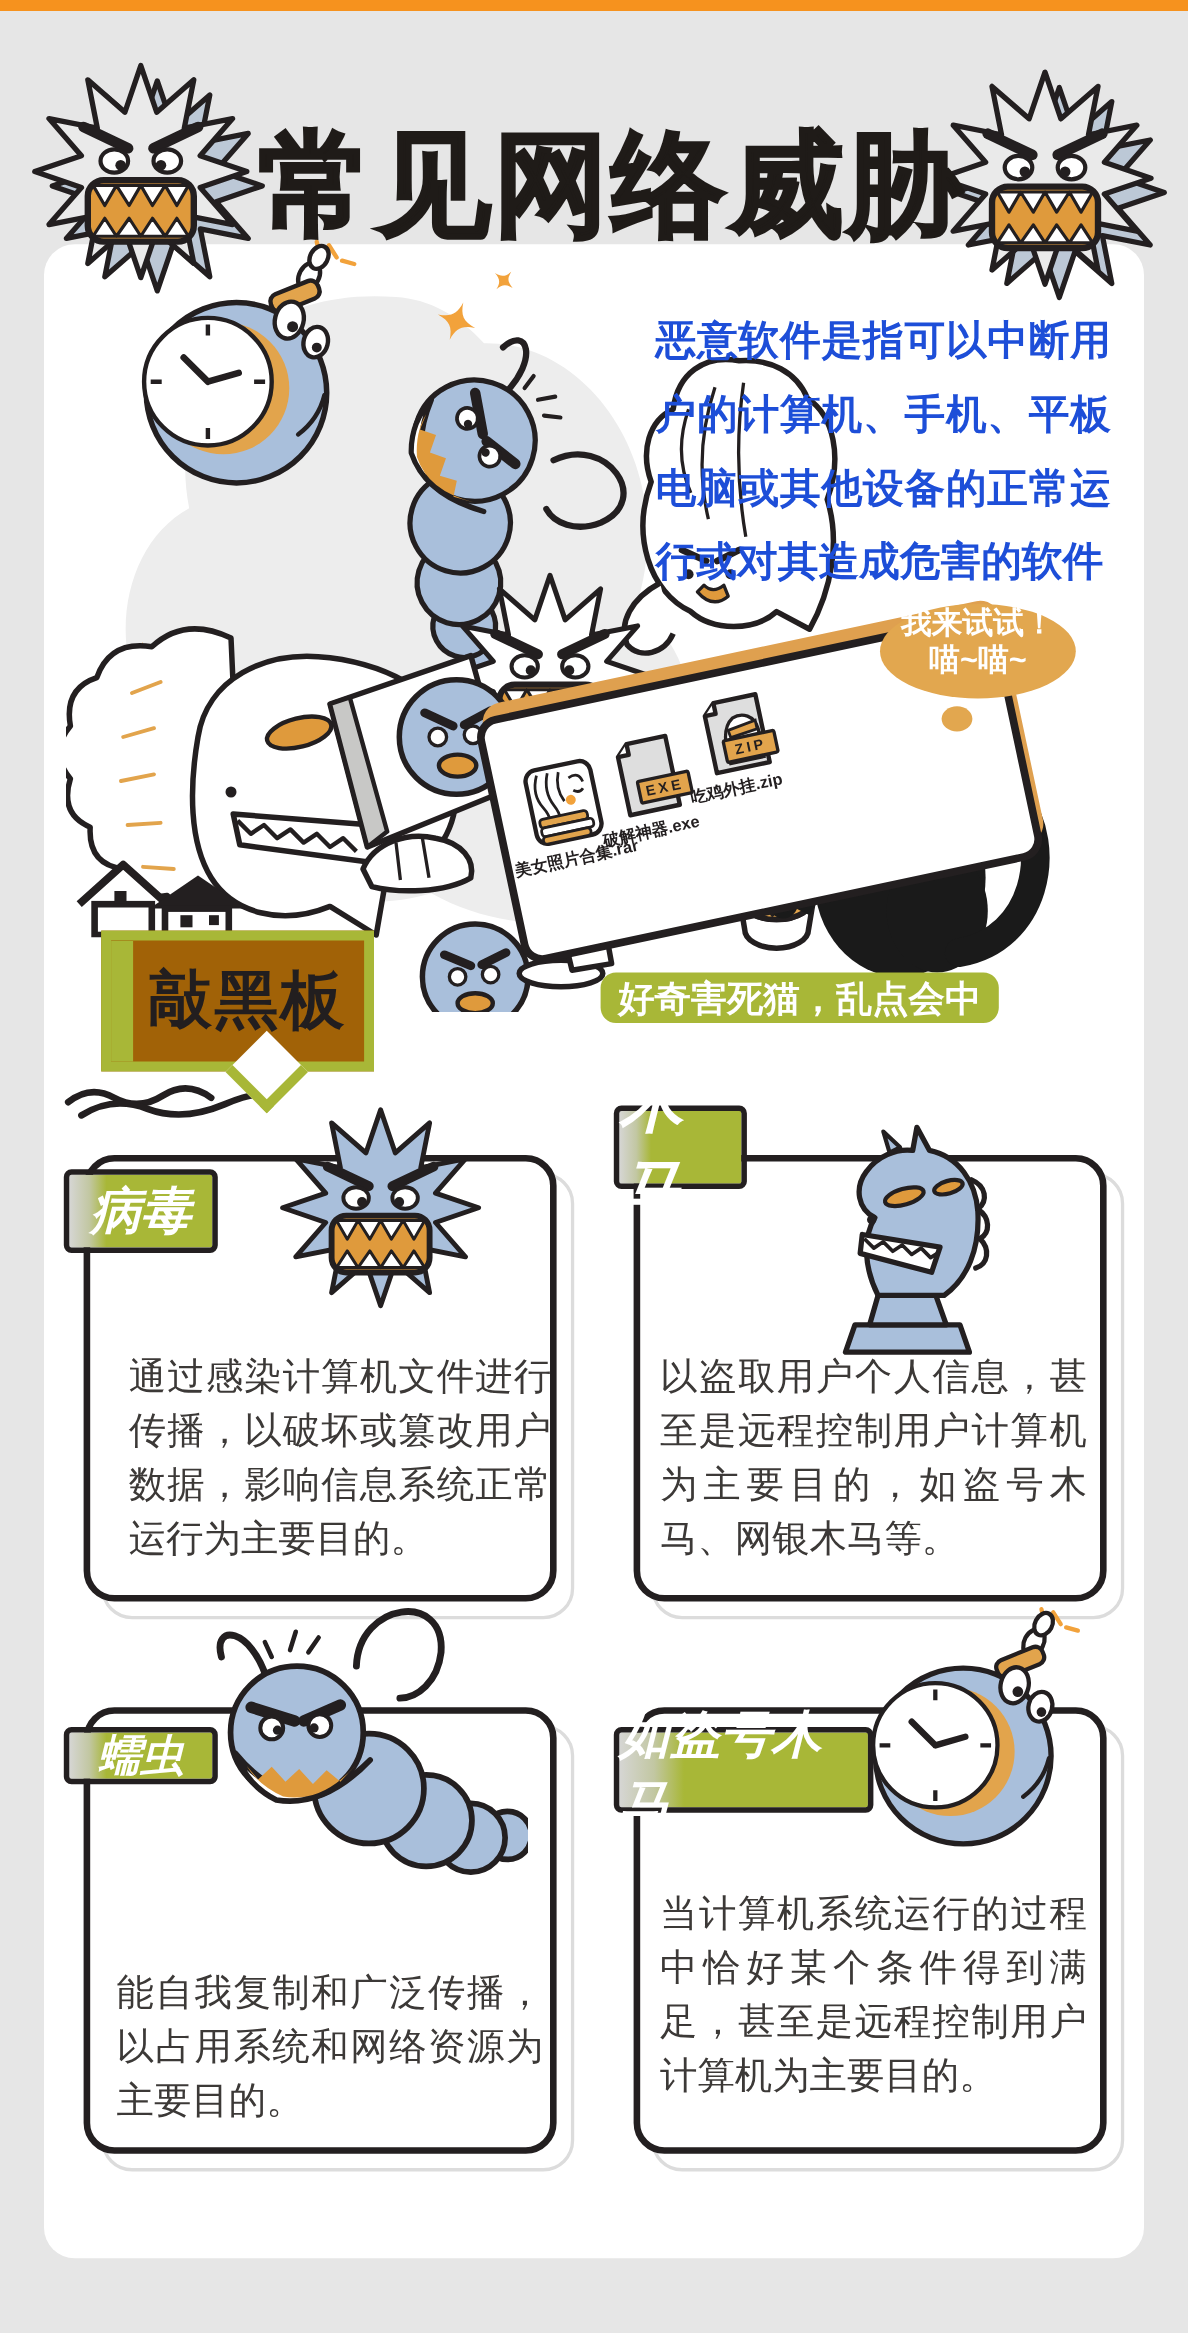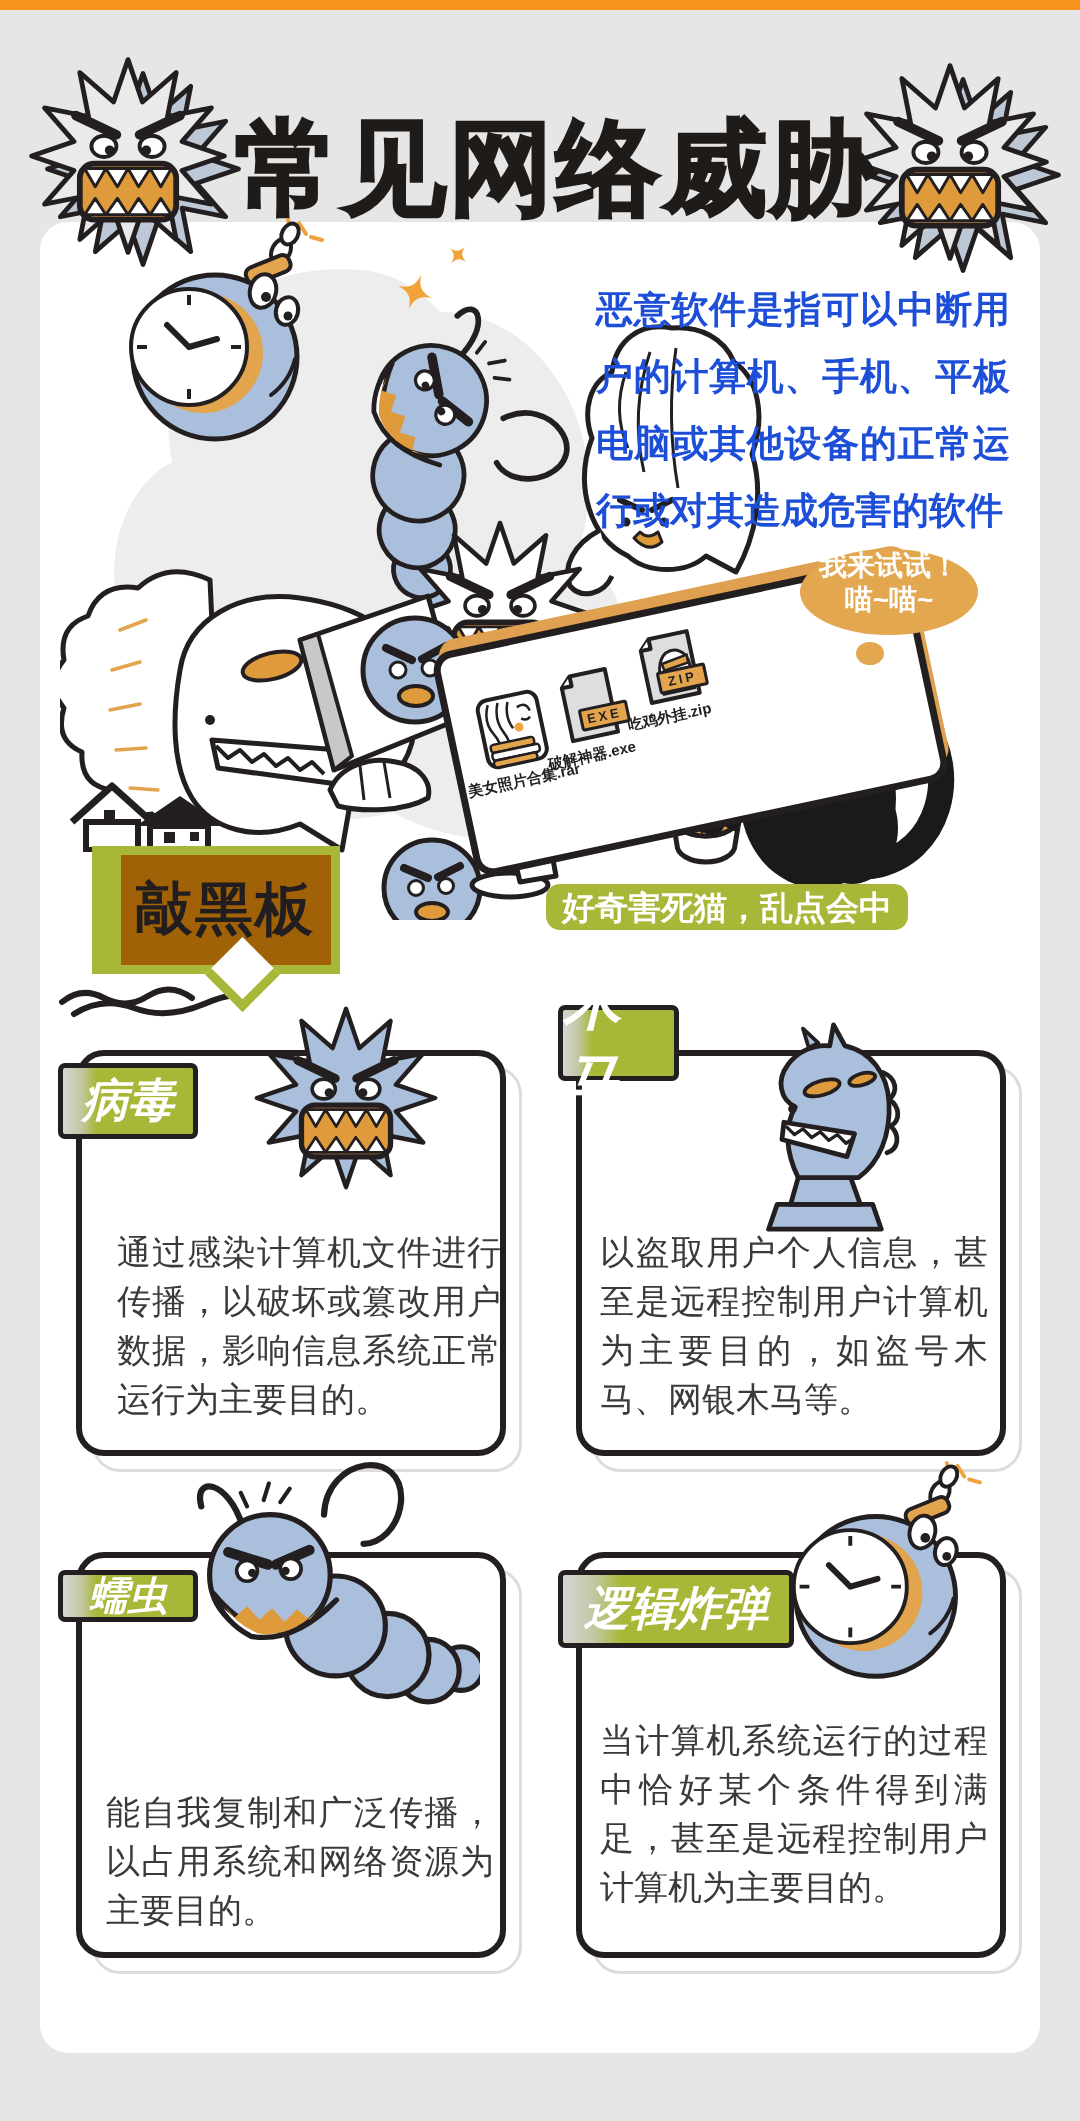--- a/index.html
+++ b/index.html
@@ -311,18 +311,18 @@
   <span>蠕虫</span>
 </div>
 <svg class="abs mascot" style="left:168px;top:1448px;width:312px;height:307px;color:#A9BFDB" viewBox="0 0 300 295">
     <use href="#worm-mascot"></use>
   </svg>
 <p class="abs card-text" style="left:106px;top:1788px;width:388px">能自我复制和广泛传播，以占用系统和网络资源为主要目的。</p>
 
 <div class="abs card-shadow" style="left:592px;top:1568px;width:430px;height:406px"></div>
 <div class="abs card" style="left:576px;top:1552px;width:430px;height:406px"></div>
 <div class="abs card-label" style="left:558px;top:1570px;width:236px;height:78px;font-size:46px">
-  <span>逻辑炸弹</span>
+  <span>如盗号木马</span>
 </div>
 <svg class="abs mascot" style="left:778px;top:1458px;width:205px;height:229px;color:#A9BFDB" viewBox="0 0 210 235">
     <use href="#bomb-mascot"></use>
   </svg>
 <p class="abs card-text" style="left:600px;top:1716px;width:388px">当计算机系统运行的过程中恰好某个条件得到满足，甚至是远程控制用户计算机为主要目的。</p>
 
 </body></html>

